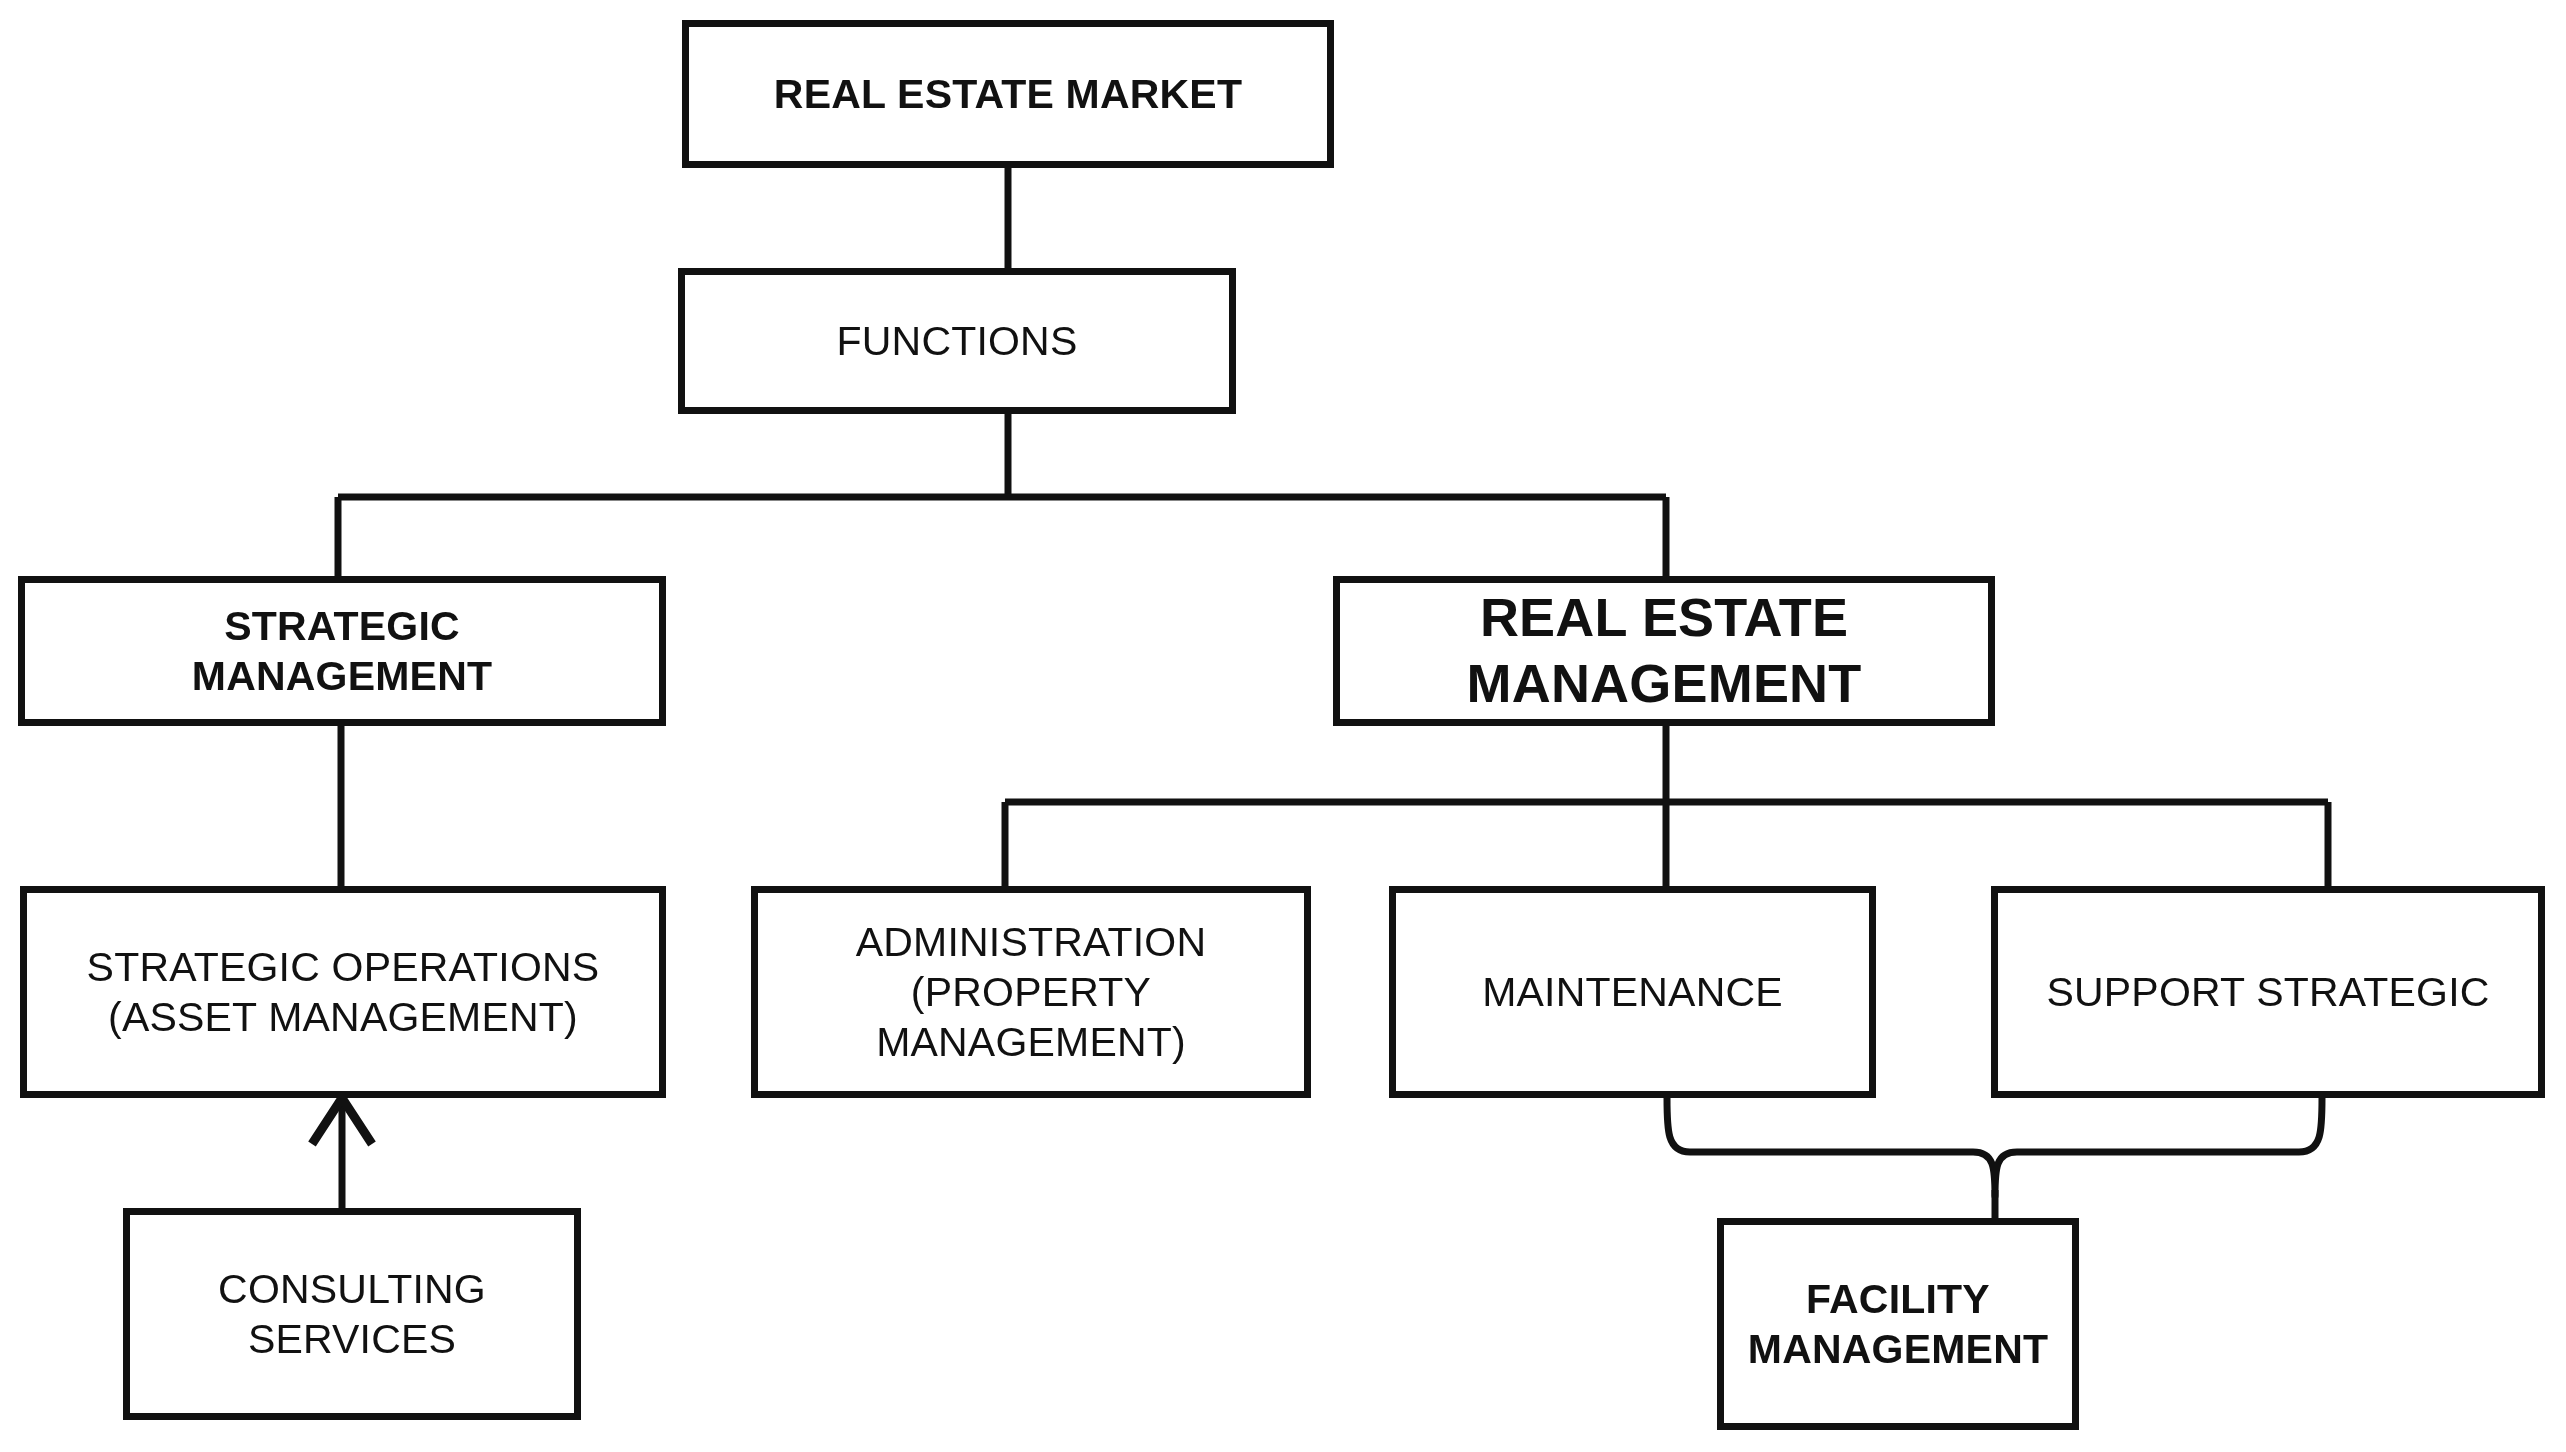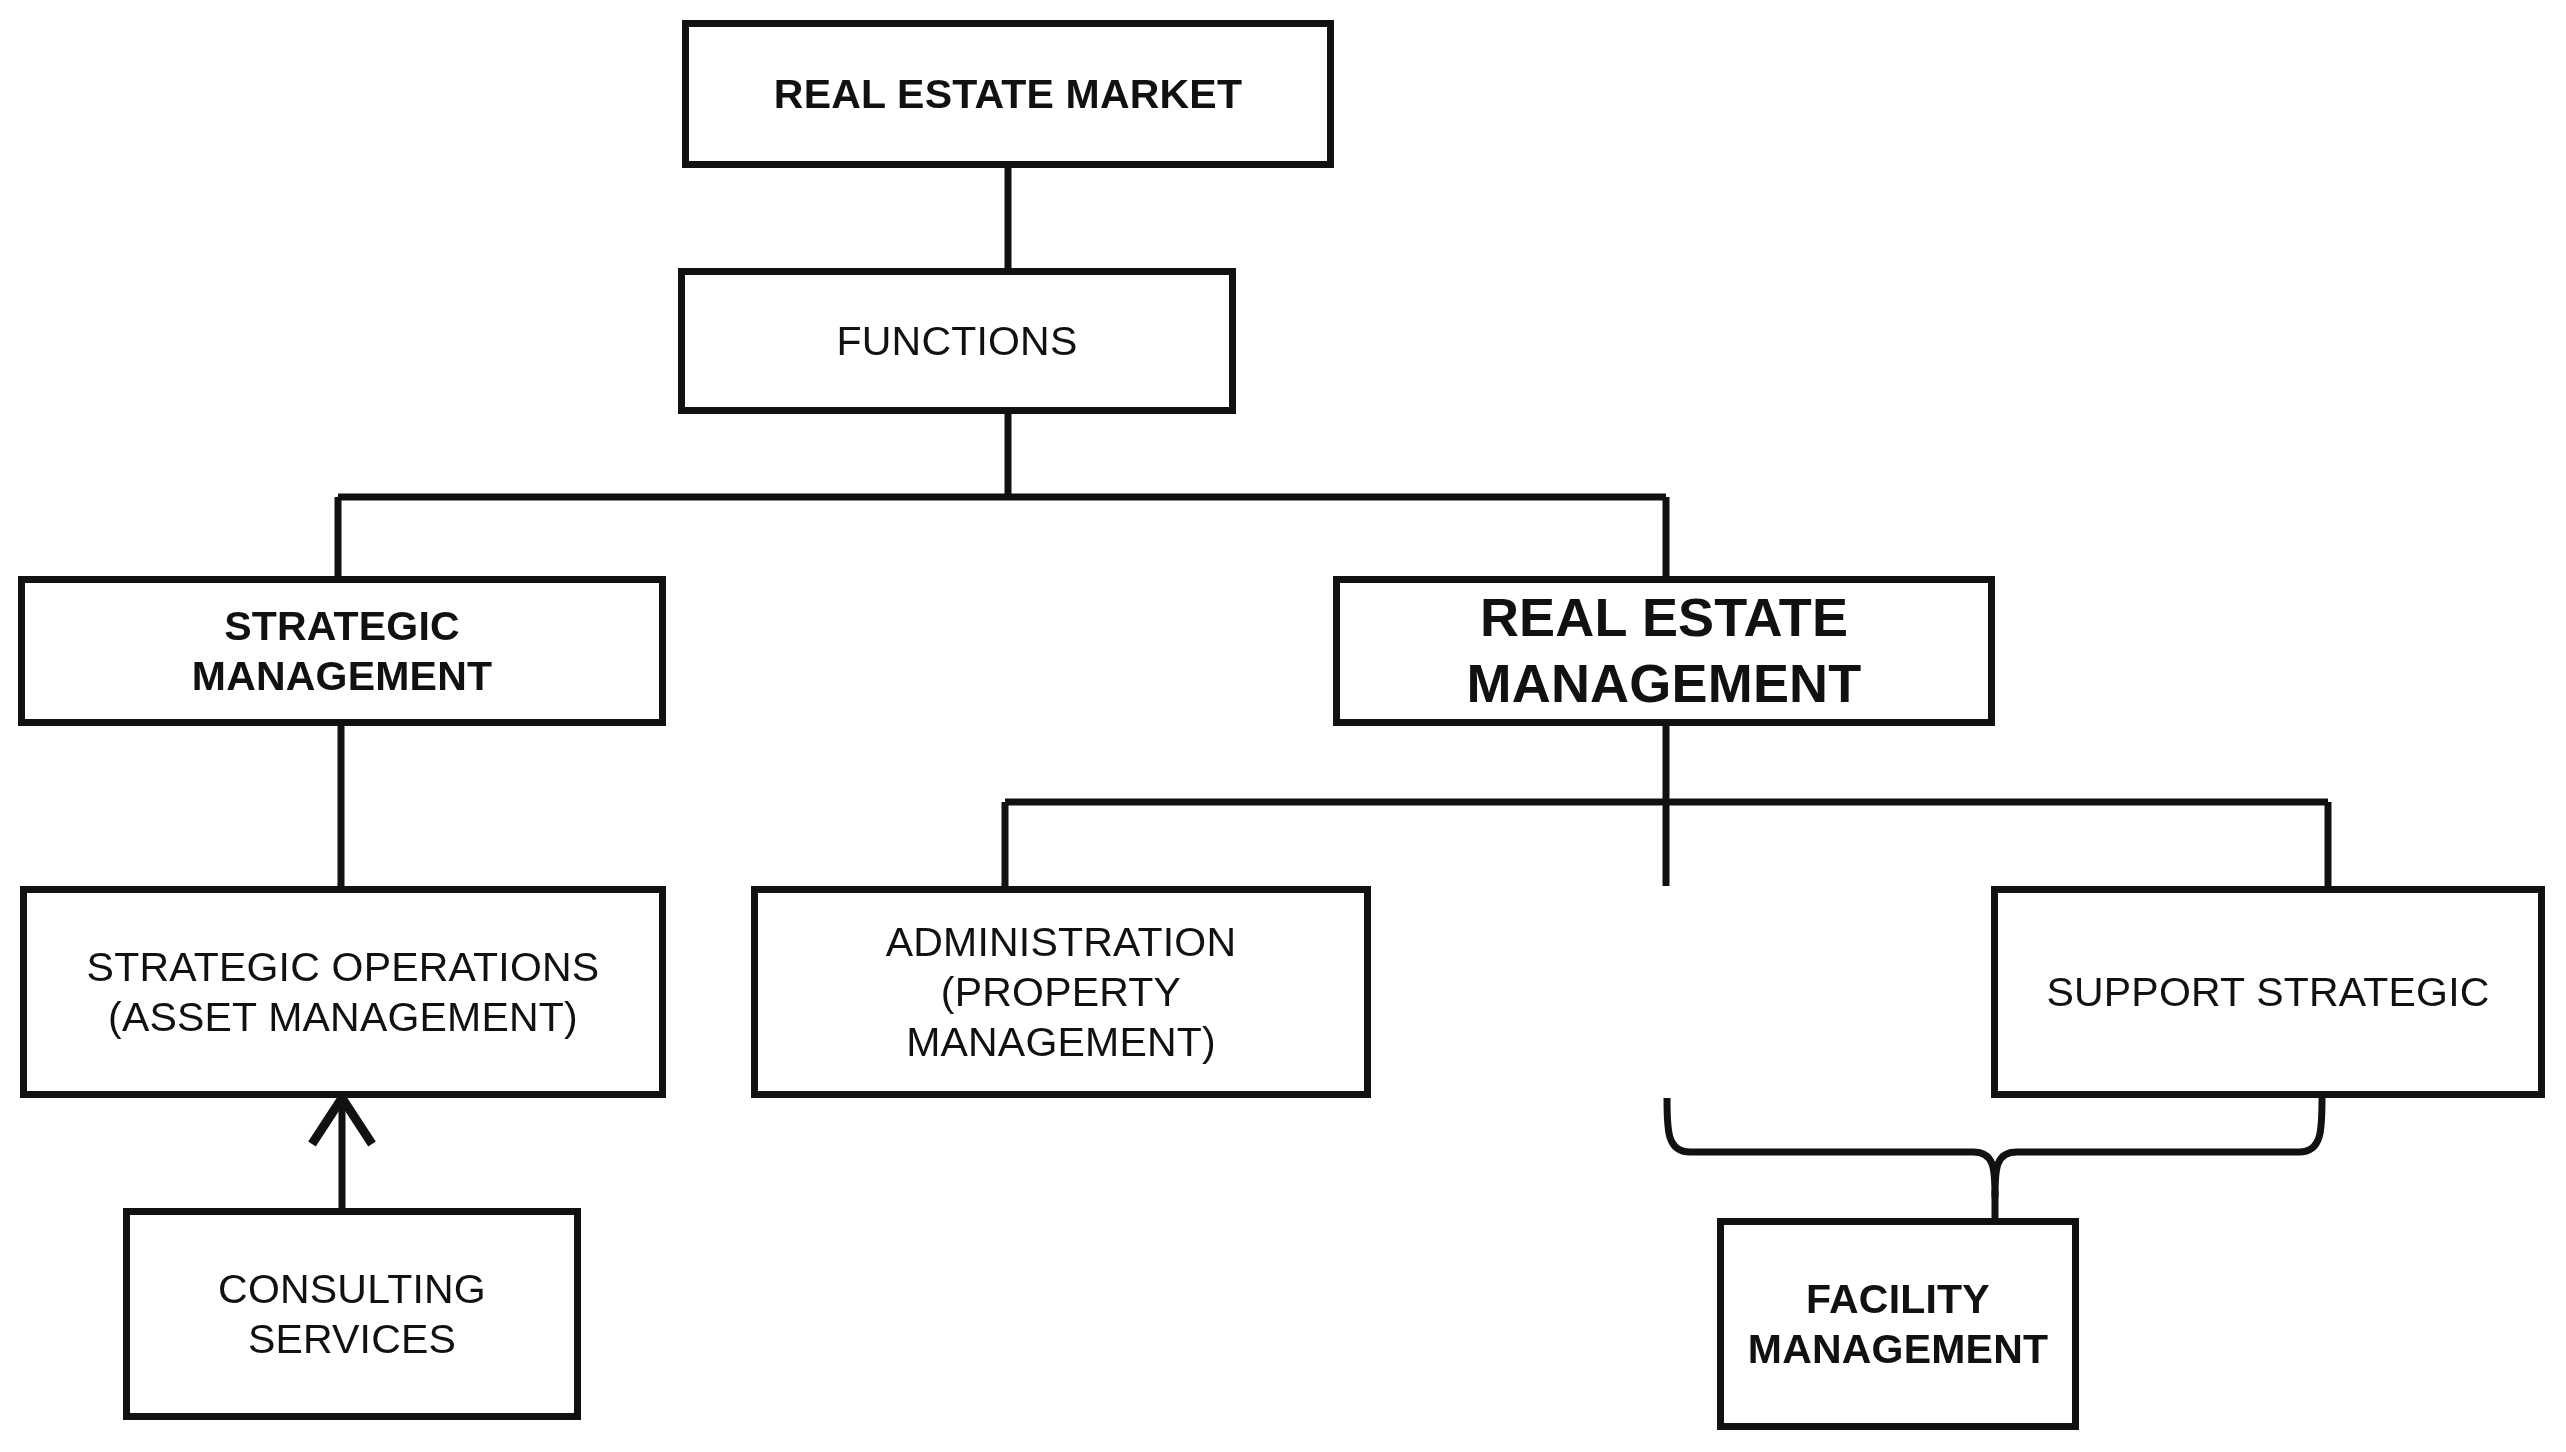--- a/index.html
+++ b/index.html
@@ -45,21 +45,21 @@
   }
   .node.bold .node-label {
     font-weight: bold;
   }
   
   #node-real-estate-market { left: 682px;  top: 20px;   width: 652px; height: 148px; font-size: 41px; }
   #node-functions          { left: 678px;  top: 268px;  width: 558px; height: 146px; font-size: 41px; text-align: right; }
   #node-strategic-mgmt     { left: 18px;   top: 576px;  width: 648px; height: 150px; font-size: 41px; }
   #node-real-estate-mgmt   { left: 1333px; top: 576px;  width: 662px; height: 150px; font-size: 54px; }
   #node-strategic-ops      { left: 20px;   top: 886px;  width: 646px; height: 212px; font-size: 41px; }
-  #node-administration     { left: 751px;  top: 886px;  width: 620px; height: 212px; font-size: 41px; }
+  #node-administration     { left: 751px;  top: 886px;  width: 560px; height: 212px; font-size: 41px; }
   #node-maintenance        { left: 1389px; top: 886px;  width: 487px; height: 212px; font-size: 41px; }
   #node-support-services   { left: 1991px; top: 886px;  width: 554px; height: 212px; font-size: 41px; }
   #node-consulting         { left: 123px;  top: 1208px; width: 458px; height: 212px; font-size: 41px; }
   #node-facility-mgmt      { left: 1717px; top: 1218px; width: 362px; height: 212px; font-size: 41px; }
 </style>
 </head>
 <body>
 
 <div id="diagram-root">
 
@@ -117,20 +117,23 @@
     <span class="node-label">STRATEGIC OPERATIONS
 (ASSET MANAGEMENT)</span>
   </div>
 
   <div class="node" id="node-administration">
     <span class="node-label">ADMINISTRATION
 (PROPERTY
 MANAGEMENT)</span>
   </div>
 
+  <div class="node" id="node-maintenance">
+    <span class="node-label">MAINTENANCE</span>
+  </div>
 
   <div class="node" id="node-support-services">
     <span class="node-label">SUPPORT STRATEGIC</span>
   </div>
 
   <div class="node" id="node-consulting">
     <span class="node-label">CONSULTING
 SERVICES</span>
   </div>
 

